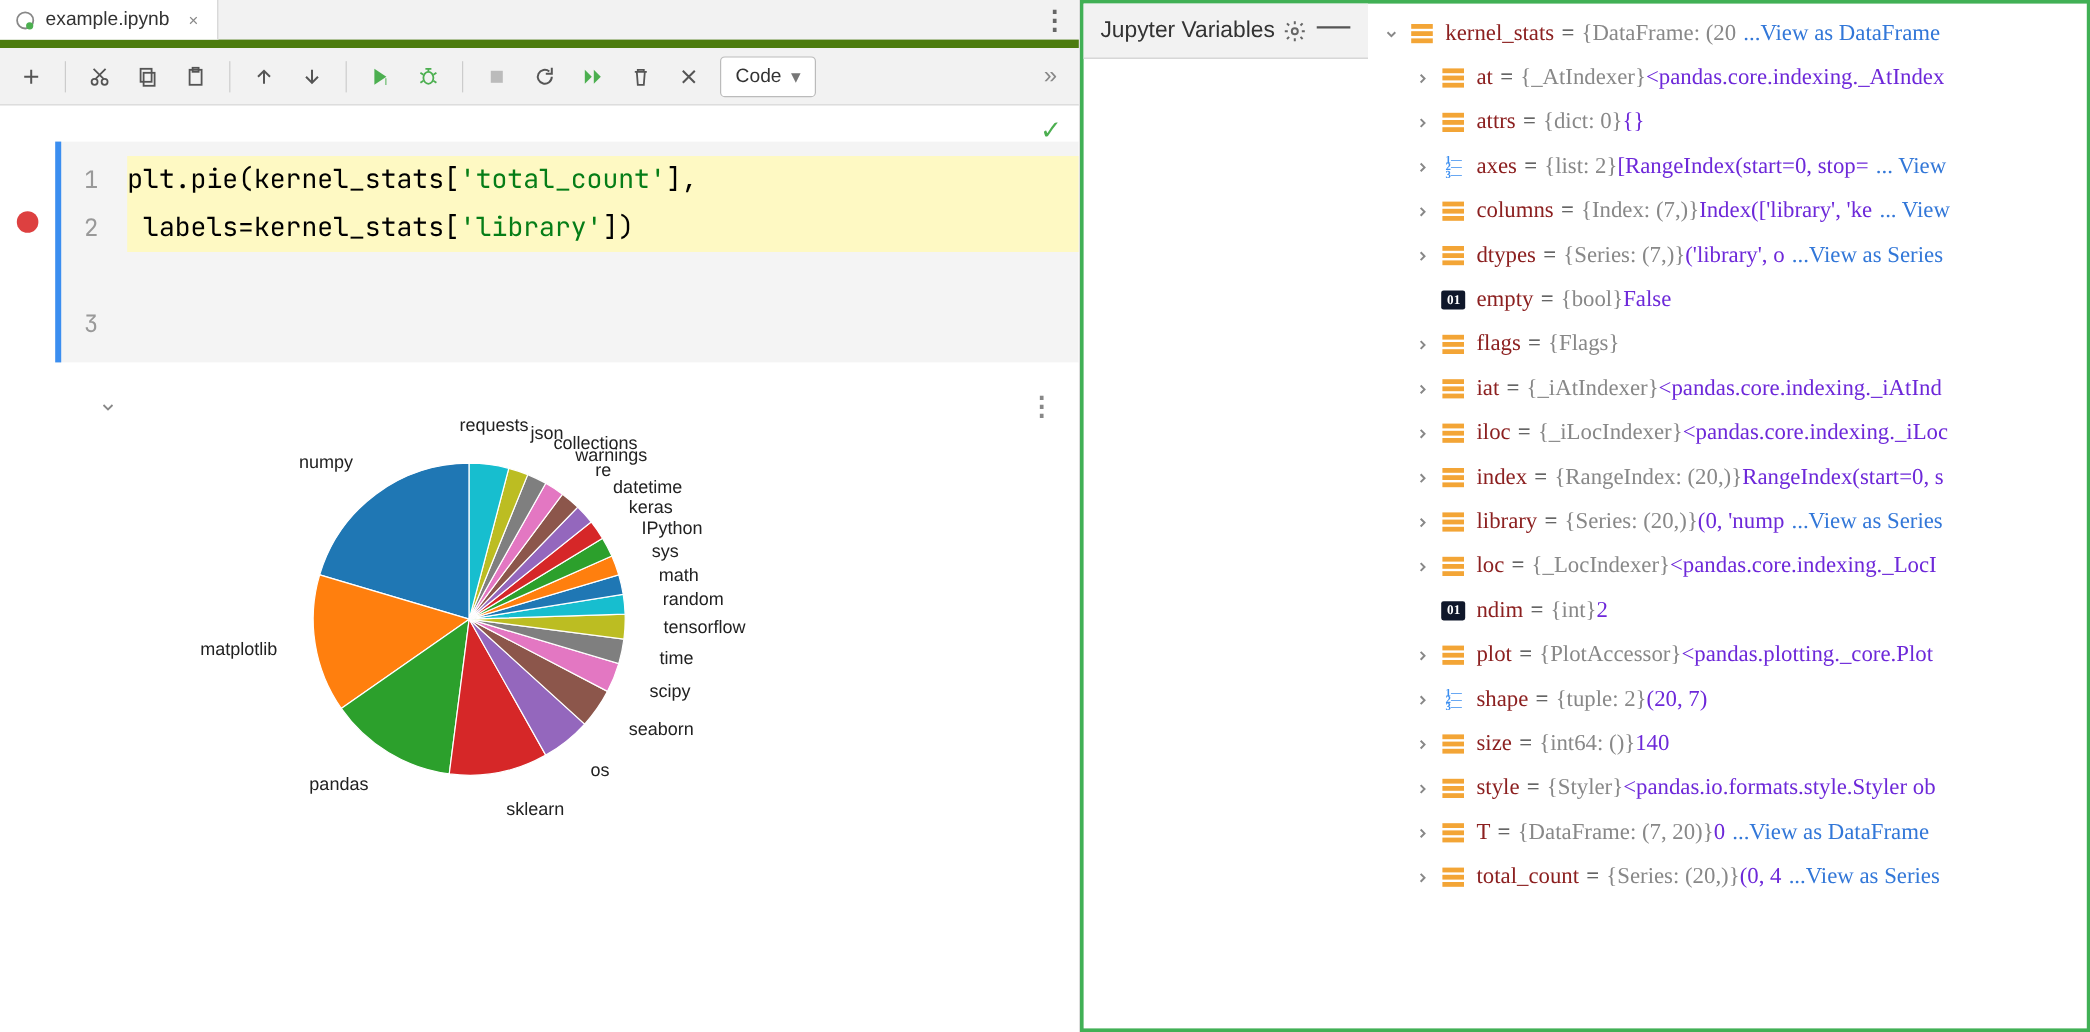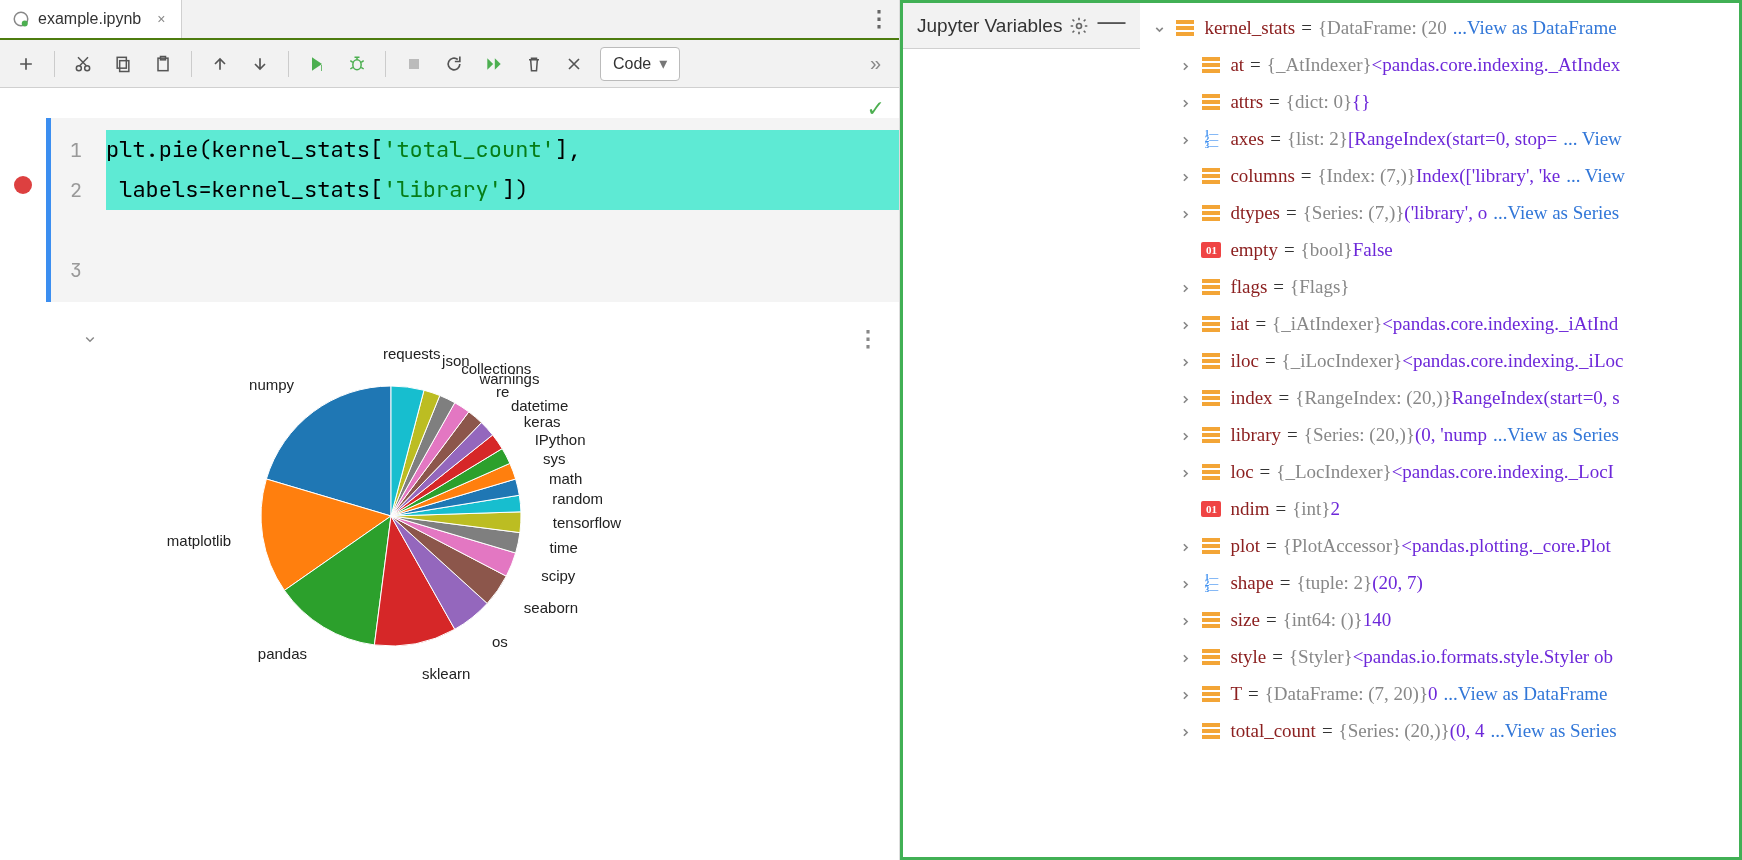--- a/index.html
+++ b/index.html
@@ -3,21 +3,21 @@
 <meta charset="utf-8">
 <style>
 * { box-sizing: border-box; margin: 0; padding: 0; }
 body { font-family: -apple-system, BlinkMacSystemFont, "Segoe UI", Arial, sans-serif; font-size: 13px; background: #fff; width: 1742px; height: 860px; overflow: hidden; }
 
 .app { display: flex; width: 100%; height: 100%; }
 .left { width: 900px; display: flex; flex-direction: column; border-right: 1px solid #ddd; }
 .right { flex: 1; display: flex; flex-direction: row; border: 3px solid #41b055; }
 
 
-.tabbar { height: 40px; background: #f2f2f2; border-bottom: 2px solid #4d7c0f; display: flex; align-items: center; }
+.tabbar { height: 40px; background: #f2f2f2; border-bottom: 7px solid #4d7c0f; display: flex; align-items: center; }
 .tab { height: 100%; background: #fff; border-right: 1px solid #d0d0d0; display: flex; align-items: center; padding: 0 16px 0 12px; gap: 8px; }
 .tab .ipynb-icon { width: 18px; height: 18px; }
 .tab .label { font-size: 16px; color: #333; }
 .tab .close { font-size: 14px; color: #888; margin-left: 8px; cursor: pointer; }
 .tabbar .spacer { flex: 1; }
 .tabbar .more { width: 40px; text-align: center; color: #666; font-size: 22px; font-weight: bold; cursor: pointer; }
 
 
 .toolbar { height: 48px; background: #f2f2f2; border-bottom: 1px solid #d0d0d0; display: flex; align-items: center; padding: 0 8px; gap: 4px; }
 .toolbar .btn { width: 36px; height: 36px; display: flex; align-items: center; justify-content: center; color: #555; cursor: pointer; border-radius: 3px; }
@@ -35,21 +35,21 @@
 .gutter { width: 46px; display: flex; flex-direction: column; align-items: center; padding-top: 58px; }
 .breakpoint { width: 18px; height: 18px; border-radius: 50%; background: #dd4040; }
 .prompt { width: 65px; text-align: right; padding: 12px 12px 0 0; font-family: "JetBrains Mono","Menlo","Consolas",monospace; font-size: 20px; color: #2a5fb8; }
 .linenos { width: 44px; background: #f4f4f4; color: #999; font-family: "JetBrains Mono","Menlo","Consolas",monospace; font-size: 20px; padding: 12px 8px 12px 0; text-align: right; border-left: 5px solid #3b8ef0; }
 .linenos div { height: 40px; line-height: 40px; }
 .code { flex: 1; background: #f4f4f4; font-family: "JetBrains Mono","Menlo","Consolas",monospace; font-size: 22px; padding: 12px 0 12px 16px; }
 .code .line { height: 40px; line-height: 40px; white-space: pre; }
 .kw { color: #0033b3; font-weight: bold; }
 .nm { color: #000; }
 .str { color: #067d17; }
-.hl-red { background: #5eead4; display: inline-block; width: 100%; }
+.hl-red { background: #fef9c3; display: inline-block; width: 100%; }
 .sel { background: #a6d2ff; }
 
 
 .output { margin-top: 24px; display: flex; }
 .output .marker { width: 46px; }
 .output .chev { width: 65px; text-align: right; padding: 4px 12px 0 0; color: #888; cursor: pointer; }
 .output .chev svg { width: 18px; height: 18px; }
 .output .body { flex: 1; position: relative; }
 .output .run-more { position: absolute; right: 20px; top: 0; color: #888; font-size: 22px; font-weight: bold; cursor: pointer; }
 
@@ -70,21 +70,21 @@
 .row { display: flex; align-items: center; height: 37px; font-size: 19px; white-space: nowrap; overflow: hidden; }
 .row .arrow { width: 22px; text-align: center; color: #888; cursor: pointer; }
 .row .arrow svg { width: 13px; height: 13px; vertical-align: middle; }
 .row.root {  }
 .row.child { padding-left: 26px; align-items: center; }
 .row .vicon { width: 22px; height: 22px; margin: 0 8px 0 4px; display: flex; align-items: center; justify-content: center; flex-shrink: 0; }
 .vicon-stack { display: flex; flex-direction: column; gap: 2px; }
 .vicon-stack span { width: 18px; height: 4px; background: #f3a536; }
 .vicon-list { display: flex; flex-direction: column; align-items: flex-start; }
 .vicon-list span { font-size: 9px; line-height: 6px; color: #3b8ef0; font-weight: bold; }
-.vicon-01 { background: #ef4444; color: #fff; font-size: 11px; font-weight: bold; width: 20px; height: 16px; display: flex; align-items: center; justify-content: center; border-radius: 2px; }
+.vicon-01 { background: #0f172a; color: #fff; font-size: 11px; font-weight: bold; width: 20px; height: 16px; display: flex; align-items: center; justify-content: center; border-radius: 2px; }
 .row .name { color: #8c2020; }
 .row .eq { color: #333; padding: 0 6px; }
 .row .type { color: #888; }
 .row .val { color: #6d28d9; }
 .row .link { color: #3277d8; margin-left: 6px; cursor: pointer; }
 .row .clip { overflow: hidden; text-overflow: clip; }
 </style>
 </head>
 <body>
 

